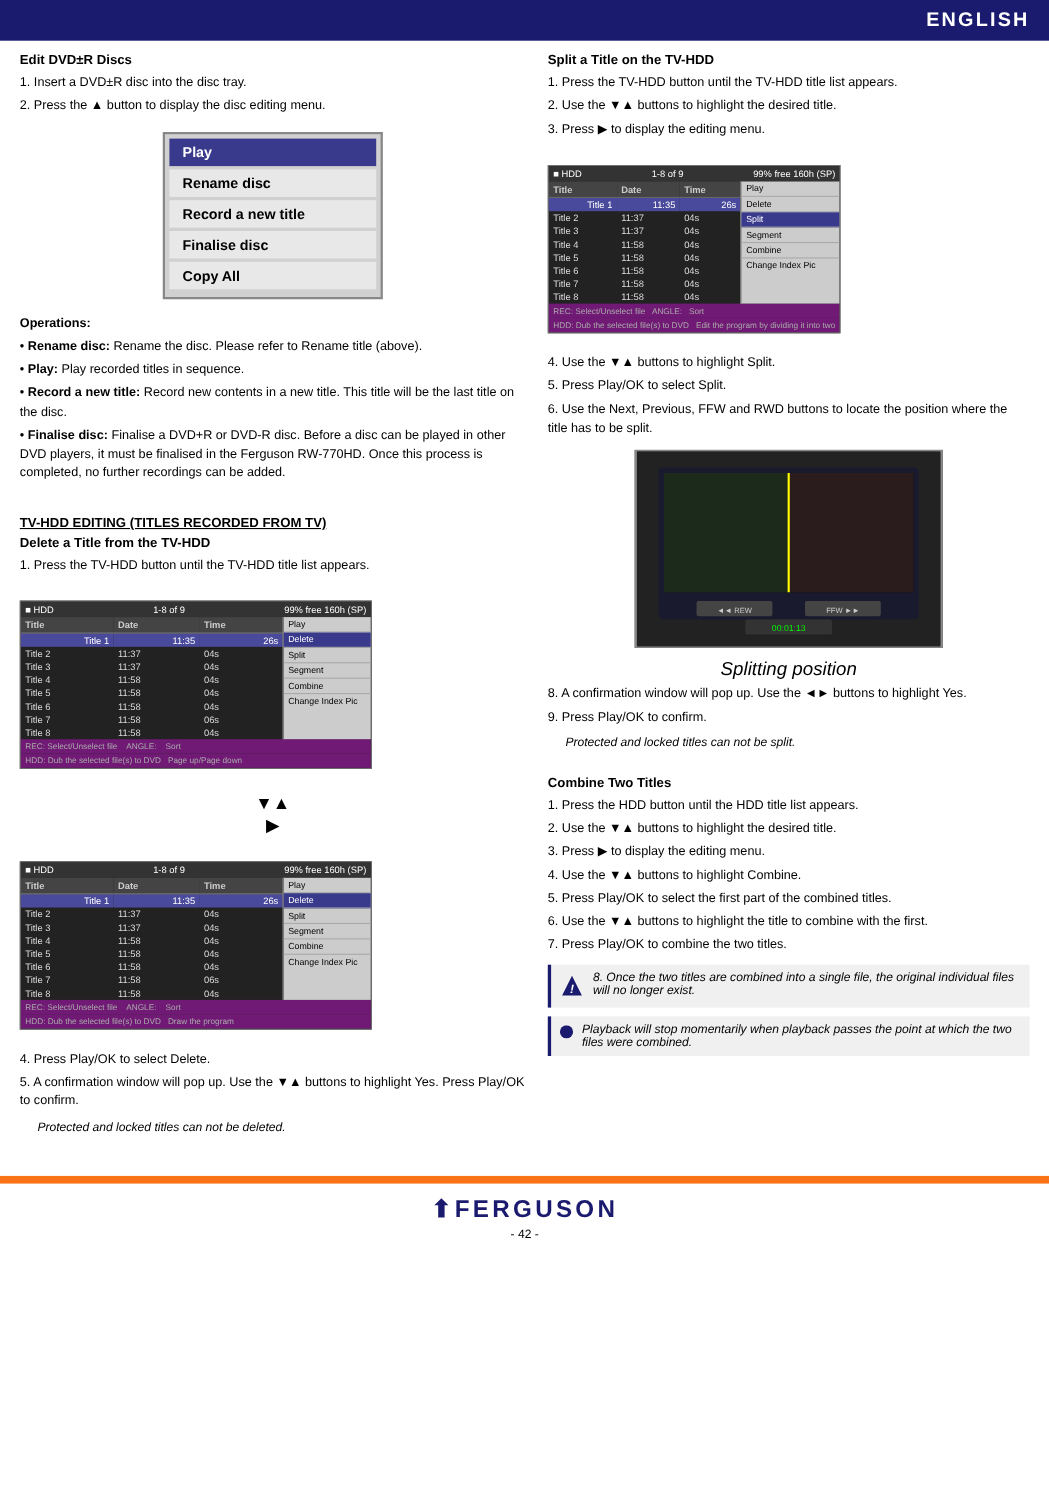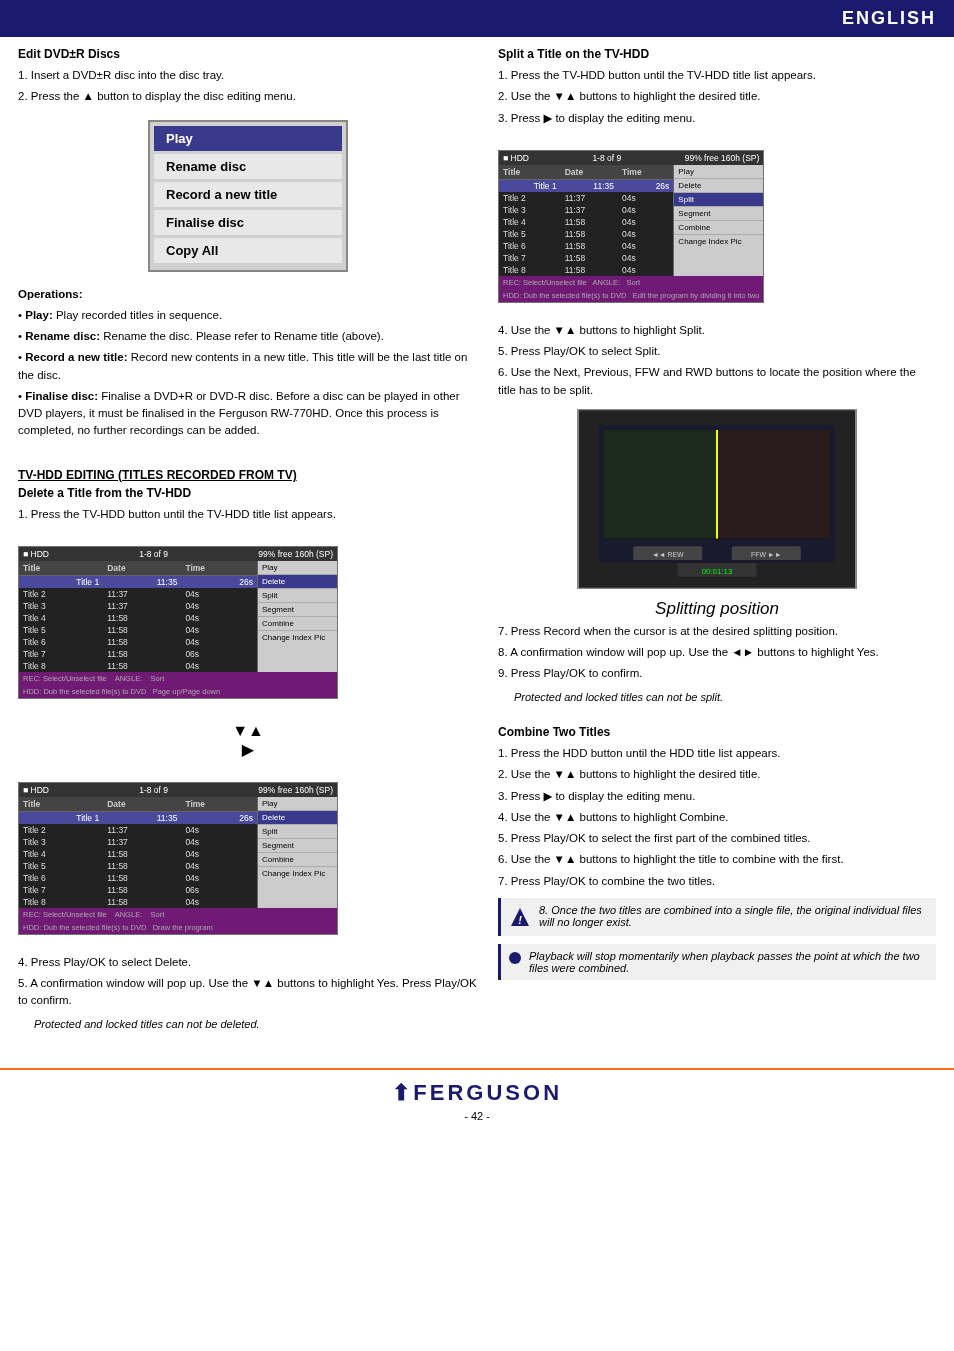--- a/index.html
+++ b/index.html
@@ -161,21 +161,21 @@
       padding: 6px 8px;
       margin: 8px 0;
       font-size: 11px;
       font-style: italic;
     }
 
     
     .page-footer {
       text-align: center;
       padding: 10px;
-      border-top: 2px solid #f97316;
+      border-top: 7px solid #f97316;
       margin-top: 20px;
       font-size: 11px;
     }
     .footer-logo {
       font-size: 22px;
       font-weight: bold;
       color: #1a1a6e;
       letter-spacing: 3px;
     }
     .page-number {
@@ -220,22 +220,22 @@
 
       <div class="menu-box">
         <span class="menu-item active">Play</span>
         <span class="menu-item normal">Rename disc</span>
         <span class="menu-item normal">Record a new title</span>
         <span class="menu-item normal">Finalise disc</span>
         <span class="menu-item normal">Copy All</span>
       </div>
 
       <p><b>Operations:</b></p>
+      <p>• <b>Rename disc:</b> Rename the disc. Please refer to Rename title (above).</p>
       <p>• <b>Play:</b> Play recorded titles in sequence.</p>
-      <p>• <b>Rename disc:</b> Rename the disc. Please refer to Rename title (above).</p>
       <p>• <b>Record a new title:</b> Record new contents in a new title. This title will be the last title on the disc.</p>
       <p>• <b>Finalise disc:</b> Finalise a DVD+R or DVD-R disc. Before a disc can be played in other DVD players, it must be finalised in the Ferguson RW-770HD. Once this process is completed, no further recordings can be added.</p>
     </div>
 
     <br>
 
     
     <div>
       <div class="subsection-heading">TV-HDD EDITING (TITLES RECORDED FROM TV)</div>
 
@@ -525,21 +525,20 @@
           <text x="90" y="149" fill="#ccc" font-size="7" text-anchor="middle">◄◄ REW</text>
           <rect x="155" y="138" width="70" height="14" fill="#444" rx="2"></rect>
           <text x="190" y="149" fill="#ccc" font-size="7" text-anchor="middle">FFW ►► </text>
 
           <rect x="100" y="155" width="80" height="14" fill="#333" rx="2"></rect>
           <text x="140" y="166" fill="#0f0" font-size="8" text-anchor="middle">00:01:13</text>
         </svg>
       </div>
       <div class="split-label">Splitting position</div>
 
-      <p>7. Press Record when the cursor is at the desired splitting position.</p>
       <p>8. A confirmation window will pop up. Use the ◄► buttons to highlight Yes.</p>
       <p>9. Press Play/OK to confirm.</p>
       <p class="italic-note"><i>Protected and locked titles can not be split.</i></p>
     </div>
 
     <br>
 
     
     <div>
       <div class="section-heading">Combine Two Titles</div>

